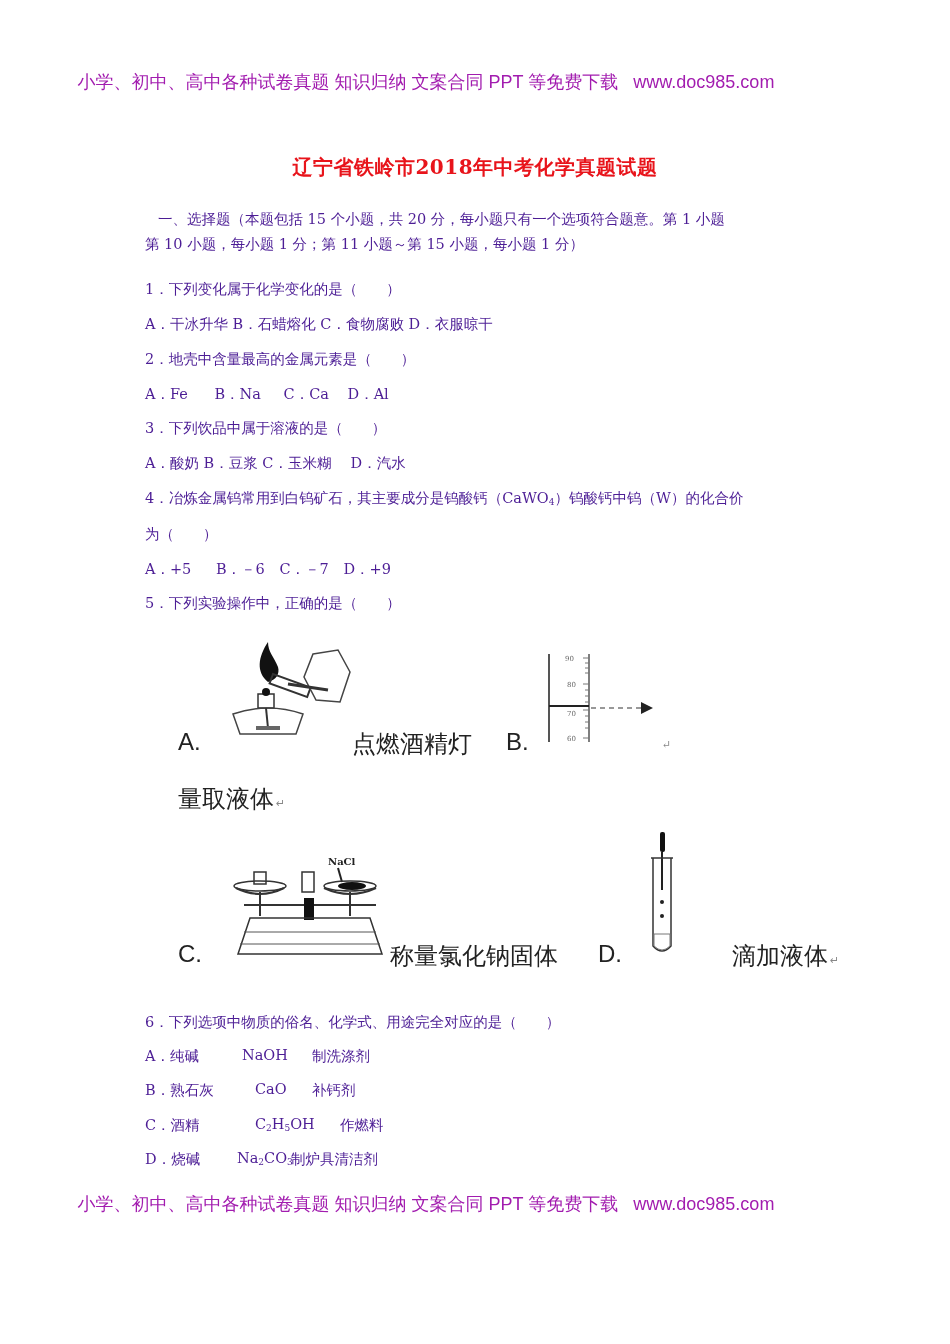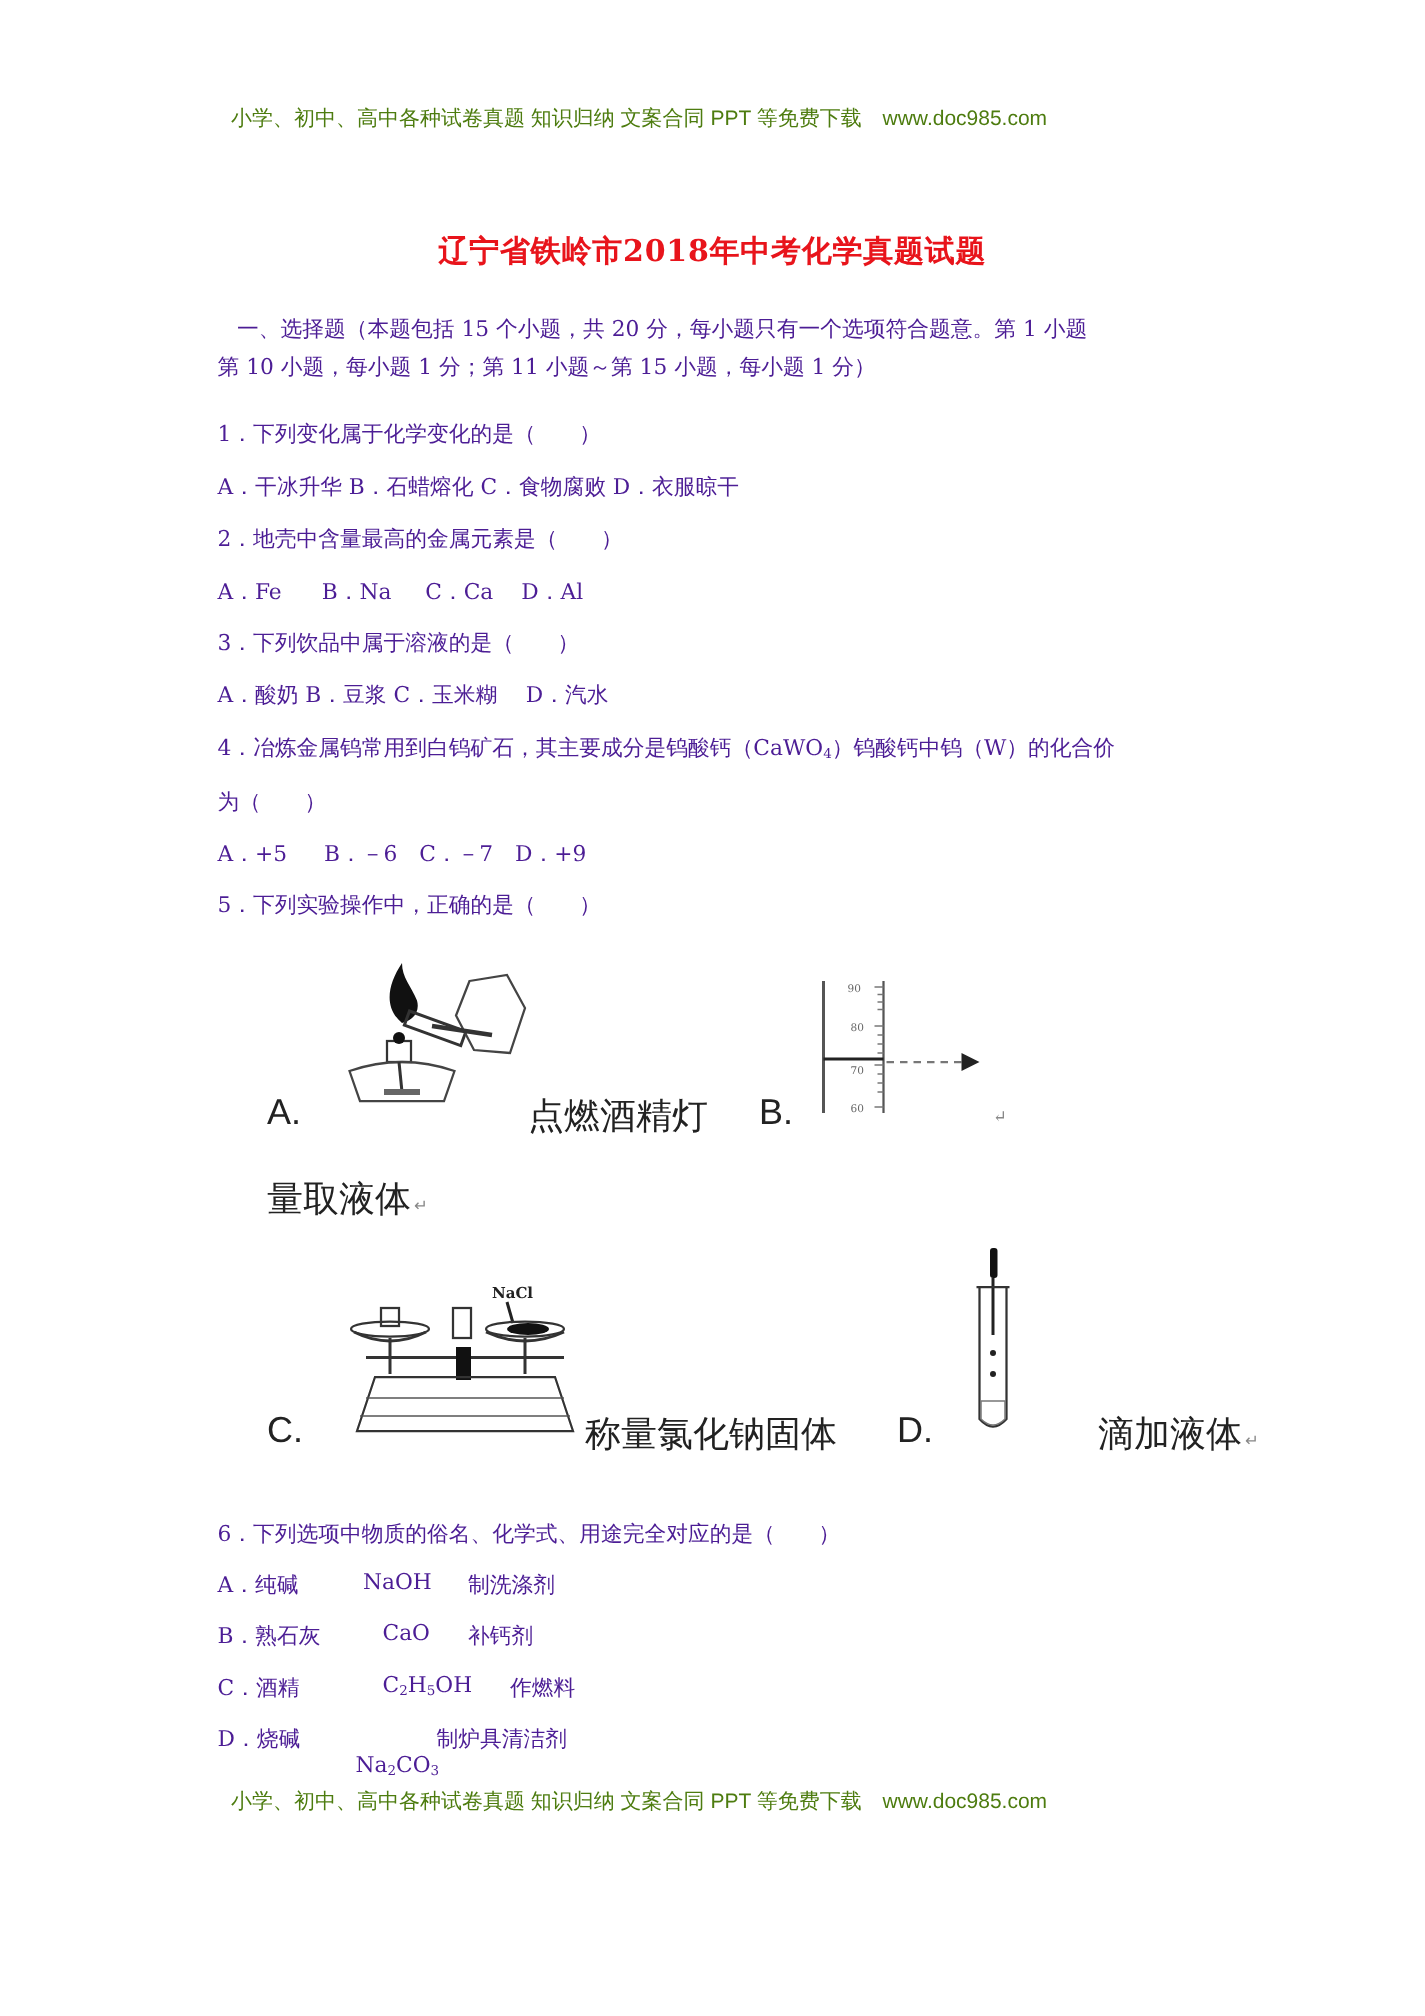--- a/index.html
+++ b/index.html
@@ -1,19 +1,19 @@
 <!DOCTYPE html>
 <html><head>
 <meta charset="utf-8">
 <style>
   html, body { margin: 0; padding: 0; background: #ffffff; }
   body { width: 950px; height: 1344px; position: relative; overflow: hidden;
          font-family: "DejaVu Serif", "Liberation Serif", serif; color: #111; }
   .header, .footer { position: absolute; left: 0; width: 852px; text-align: center;
-         font-family: "Liberation Sans", "DejaVu Sans", sans-serif; font-size: 14px; color: #4d7c0f; }
+         font-family: "Liberation Sans", "DejaVu Sans", sans-serif; font-size: 18px; color: #a21caf; }
   .header { top: 70px; }
   .footer { top: 1192px; }
   .header .url, .footer .url { margin-left: 10px; }
   .title { position: absolute; top: 154px; left: 0; width: 950px; text-align: center;
            font-size: 20px; font-weight: bold; color: #e8141b; letter-spacing: 0.5px; }
   .line { position: absolute; left: 145px; font-size: 14.5px; color: #4c1d95; white-space: nowrap; }
   .sub { font-size: 9px; vertical-align: -2px; }
   .sans-big { font-family: "Liberation Sans", "DejaVu Sans", sans-serif; font-size: 24px; color: #222; position: absolute; white-space: nowrap; }
   .figure { position: absolute; }
   .pilcrow { font-size: 11px; color: #888; margin-left: 2px; }
@@ -149,20 +149,20 @@
   <span style="position:absolute; left:110px;">CaO</span>
   <span style="position:absolute; left:167px;">补钙剂</span>
 </div>
 <div class="line" style="top:1116px;">
   <span>C．</span><span>酒精</span>
   <span style="position:absolute; left:110px;"><span>C</span><span class="sub">2</span><span>H</span><span class="sub">5</span><span>OH</span></span>
   <span style="position:absolute; left:195px;">作燃料</span>
 </div>
 <div class="line" style="top:1150px;text-align:center;">
   <span>D．</span><span>烧碱</span>
-  <span style="position:absolute; left:92px;margin-top:19px;"><span>Na</span><span class="sub">2</span><span>CO</span><span class="sub">3</span></span>
+  <span style="position:absolute; left:92px;"><span>Na</span><span class="sub">2</span><span>CO</span><span class="sub">3</span></span>
   <span style="position:absolute; left:146px;">制炉具清洁剂</span>
 </div>
 
 <div class="footer">
   <span>小学、初中、高中各种试卷真题 知识归纳 文案合同 PPT 等免费下载</span>
   <span class="url">www.doc985.com</span>
 </div>
 
 </body></html>

